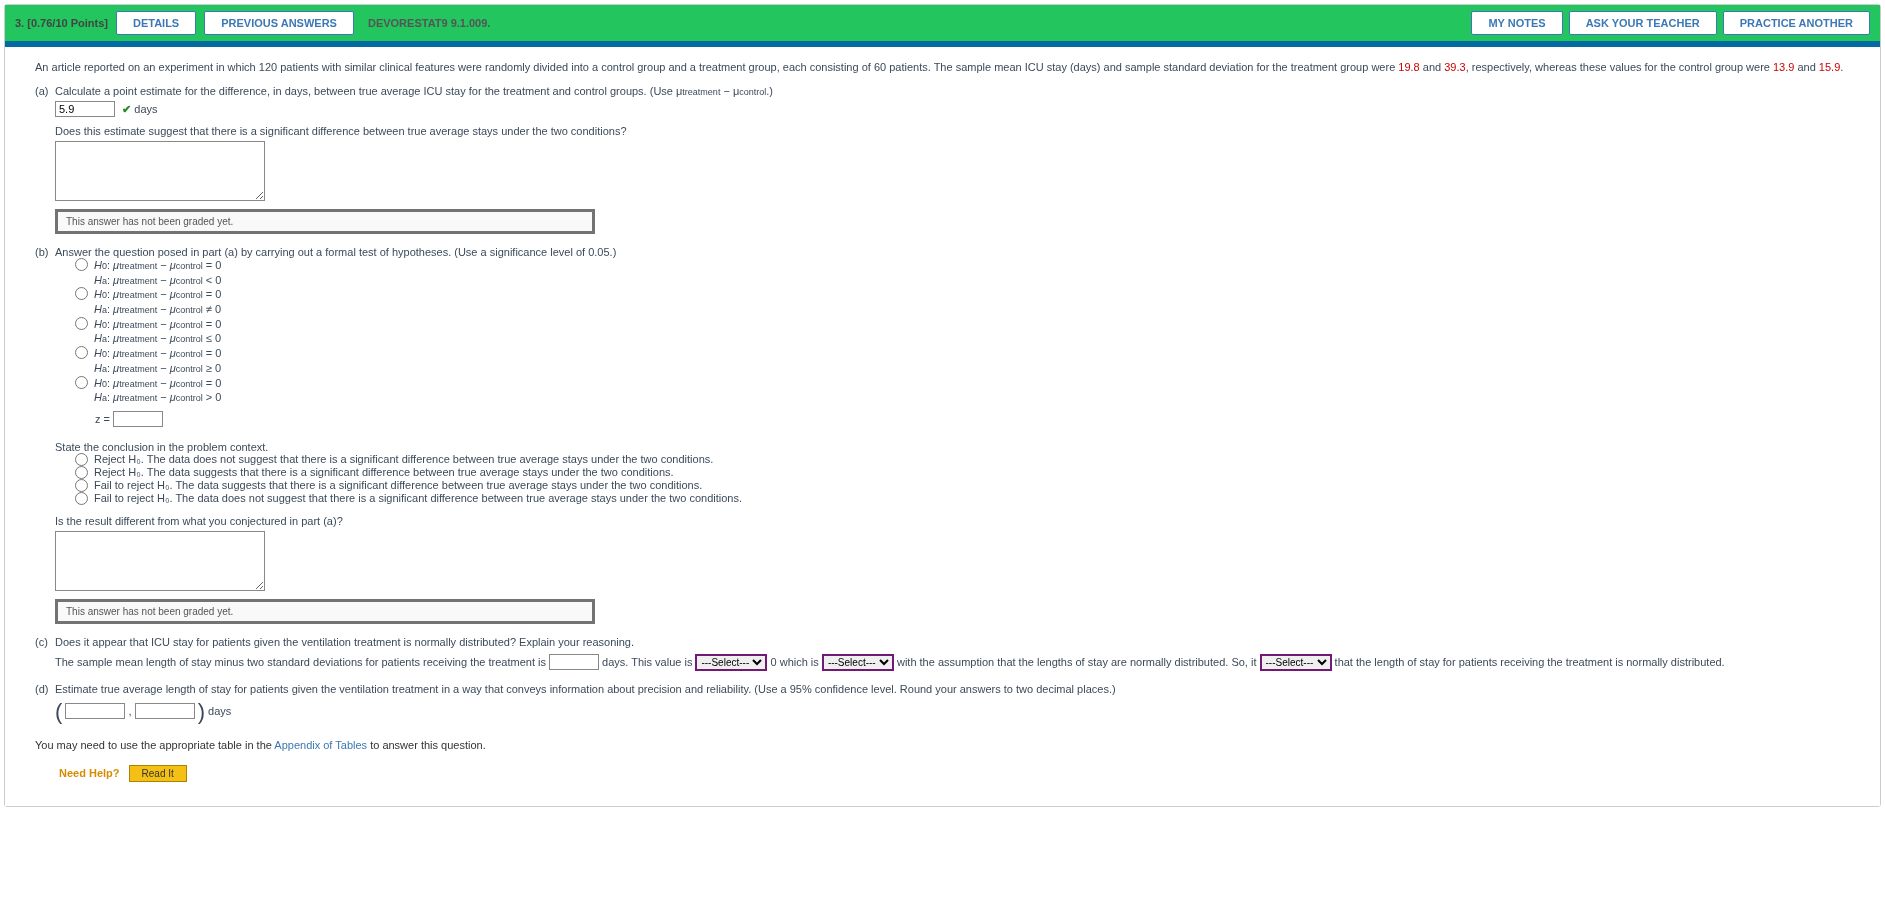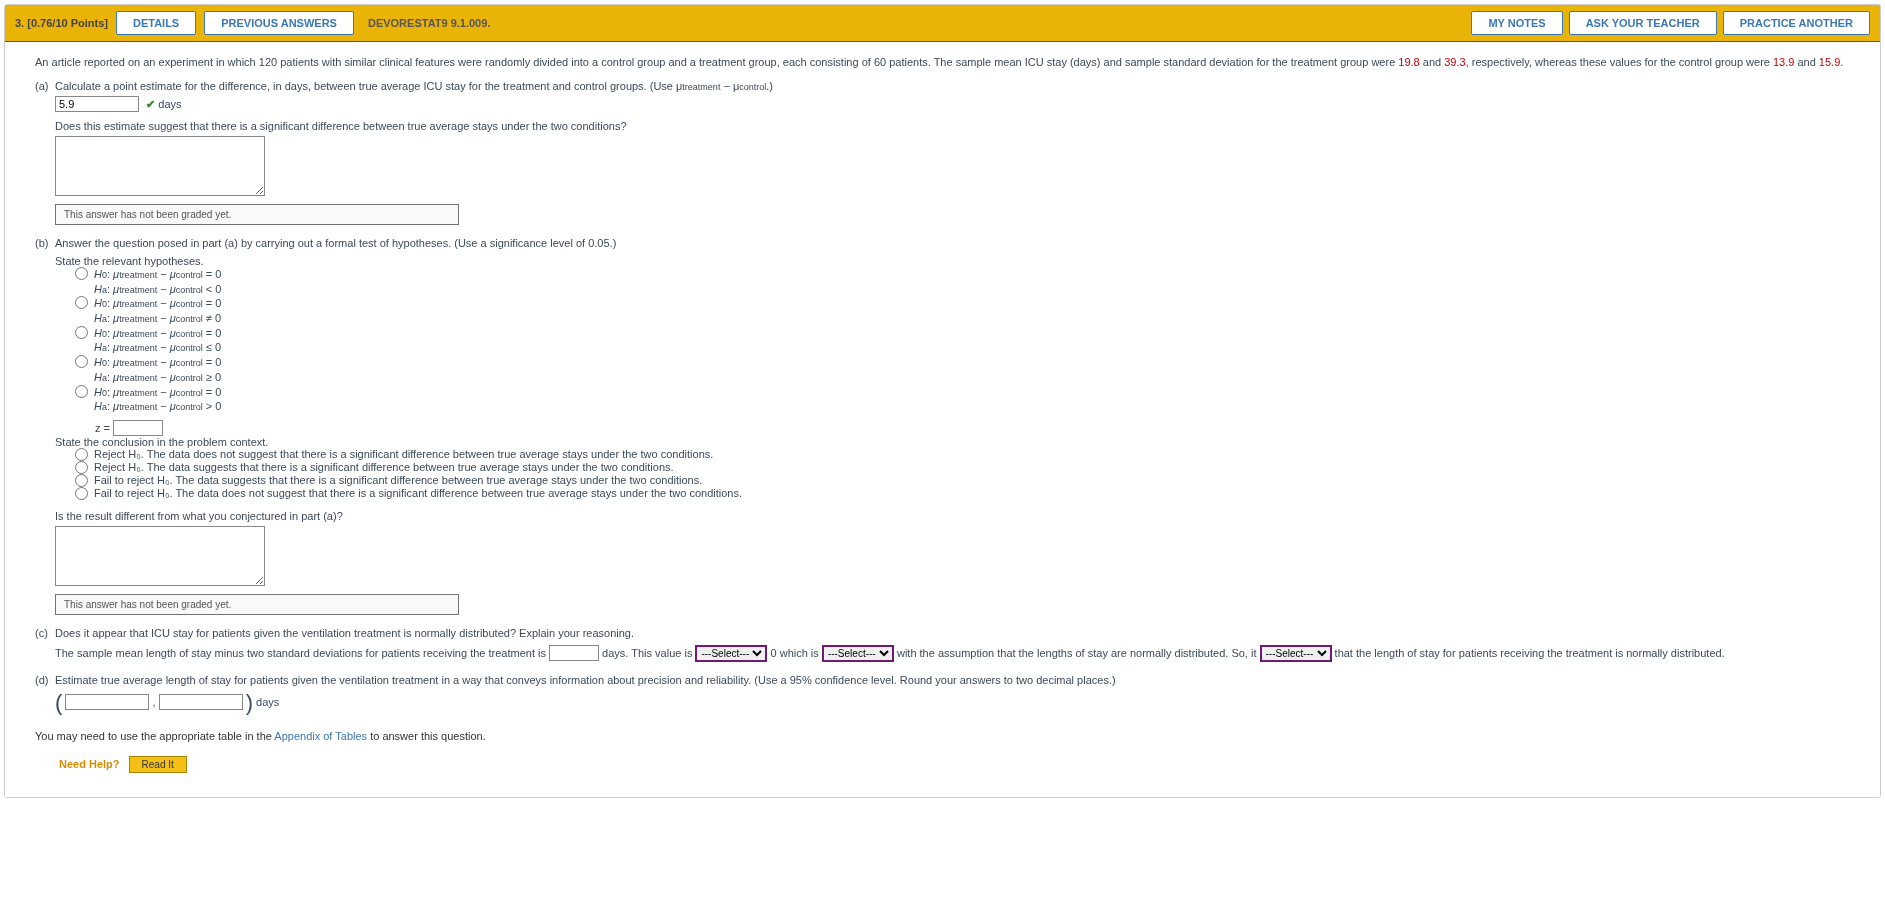--- a/index.html
+++ b/index.html
@@ -1,35 +1,35 @@
 <!DOCTYPE html>
 <html><head>
 <meta charset="utf-8">
 <style>
 * { box-sizing: border-box; margin: 0; padding: 0; }
 body { font-family: Arial, Helvetica, sans-serif; font-size: 11px; color: #333; background: #fff; }
 .question-container { border: 1px solid #ccc; background: #f7f7f7; margin: 4px; border-radius: 3px; }
-.q-header { display: flex; align-items: center; padding: 6px 10px; border-bottom: 1px solid #0369a1; background: #eab308; }
+.q-header { display: flex; align-items: center; padding: 6px 10px; border-bottom: 6px solid #0369a1; background: #22c55e; }
 .q-header-left { display: flex; align-items: center; gap: 8px; flex: 1; }
 .q-number { font-weight: bold; color: #444; }
 .btn { display: inline-block; padding: 5px 16px; border: 1px solid #3b78b5; background: #fff; color: #3b78b5; font-size: 11px; font-weight: bold; cursor: pointer; border-radius: 2px; }
 .q-source { color: #555; margin-left: 6px; font-weight: bold; }
 .q-header-right { display: flex; gap: 6px; }
 .q-body { padding: 14px 24px 24px 30px; background: #fff; }
 .stem { color: #3b4a5a; margin-bottom: 12px; }
 .num-red { color: #c00; }
 .part { display: flex; margin-top: 12px; }
 .part-label { width: 20px; color: #3b4a5a; }
 .part-body { flex: 1; color: #3b4a5a; }
 .sub { margin-left: 20px; margin-top: 6px; }
-input[type="text"].num { width: 84px; border: 1px solid #888; font-size: 11px; padding: 1px 3px; }
+input[type="text"].num { width: 60px; border: 1px solid #888; font-size: 11px; padding: 1px 3px; }
 input[type="text"].num-sm { width: 50px; }
 .check { color: #2a8a2a; font-weight: bold; margin-left: 4px; }
 textarea.essay { width: 210px; height: 60px; border: 1px solid #888; resize: both; display: block; margin-top: 4px; margin-left: 20px; }
-.notgraded { border: 1px solid #737373; background: #f9f9f9; width: 404px; padding: 4px 8px; margin-top: 8px; margin-left: 20px; color: #555; font-size: 10px; }
+.notgraded { border: 3px solid #737373; background: #f9f9f9; width: 540px; padding: 4px 8px; margin-top: 8px; margin-left: 20px; color: #555; font-size: 10px; }
 .radio-row { margin-left: 20px; display: flex; align-items: flex-start; gap: 6px; }
 .hyp-block { line-height: 1.3; }
 select { border: 2px solid #701a75; font-size: 10px; }
 .paren { font-size: 22px; vertical-align: middle; }
 .link { color: #3b78b5; text-decoration: none; }
 .need-help { margin-top: 14px; color: #d68b00; font-weight: bold; padding-left: 24px; }
 .readit { display: inline-block; background: #f5c016; border: 1px solid #aa8400; padding: 2px 12px; font-size: 10px; color: #333; margin-left: 6px; cursor: pointer; font-weight: normal; }
 .mu { font-style: italic; }
 .subsc { font-size: 9px; }
 </style>
@@ -68,21 +68,20 @@
         <div style="margin-top:8px;">Does this estimate suggest that there is a significant difference between true average stays under the two conditions?</div>
       </div>
     </div>
     <textarea class="essay" style=""></textarea>
     <div class="notgraded">This answer has not been graded yet.</div>
 
     <div class="part">
       <div class="part-label">(b)</div>
       <div class="part-body">
         <div>Answer the question posed in part (a) by carrying out a formal test of hypotheses. (Use a significance level of 0.05.)</div>
-        <div style="margin-top:6px;">State the relevant hypotheses.</div>
 
         <div class="radio-row">
           <input type="radio" name="hyp" style="">
           <div class="hyp-block">
             <span class="mu">H</span><span class="subsc">0</span>: <span class="mu">μ</span><span class="subsc">treatment</span> − <span class="mu">μ</span><span class="subsc">control</span><span> = 0</span><br>
             <span class="mu">H</span><span class="subsc">a</span>: <span class="mu">μ</span><span class="subsc">treatment</span> − <span class="mu">μ</span><span class="subsc">control</span><span> &lt; 0</span>
           </div>
         </div>
         <div class="radio-row">
           <input type="radio" name="hyp" style="">
@@ -111,21 +110,21 @@
             <span class="mu">H</span><span class="subsc">0</span>: <span class="mu">μ</span><span class="subsc">treatment</span> − <span class="mu">μ</span><span class="subsc">control</span><span> = 0</span><br>
             <span class="mu">H</span><span class="subsc">a</span>: <span class="mu">μ</span><span class="subsc">treatment</span> − <span class="mu">μ</span><span class="subsc">control</span><span> &gt; 0</span>
           </div>
         </div>
 
         <div class="sub" style="margin-left:40px;">
           <span>z =</span>
           <input type="text" class="num num-sm" style="">
         </div>
 
-        <div style="margin-top:0;">State the conclusion in the problem context.</div>
+        <div style="margin-top:14px;">State the conclusion in the problem context.</div>
         <div class="radio-row">
             <input type="radio" name="concl" style="">
             <span>Reject H₀. The data does not suggest that there is a significant difference between true average stays under the two conditions.</span>
           </div>
         <div class="radio-row">
             <input type="radio" name="concl" style="">
             <span>Reject H₀. The data suggests that there is a significant difference between true average stays under the two conditions.</span>
           </div>
         <div class="radio-row">
             <input type="radio" name="concl" style="">

